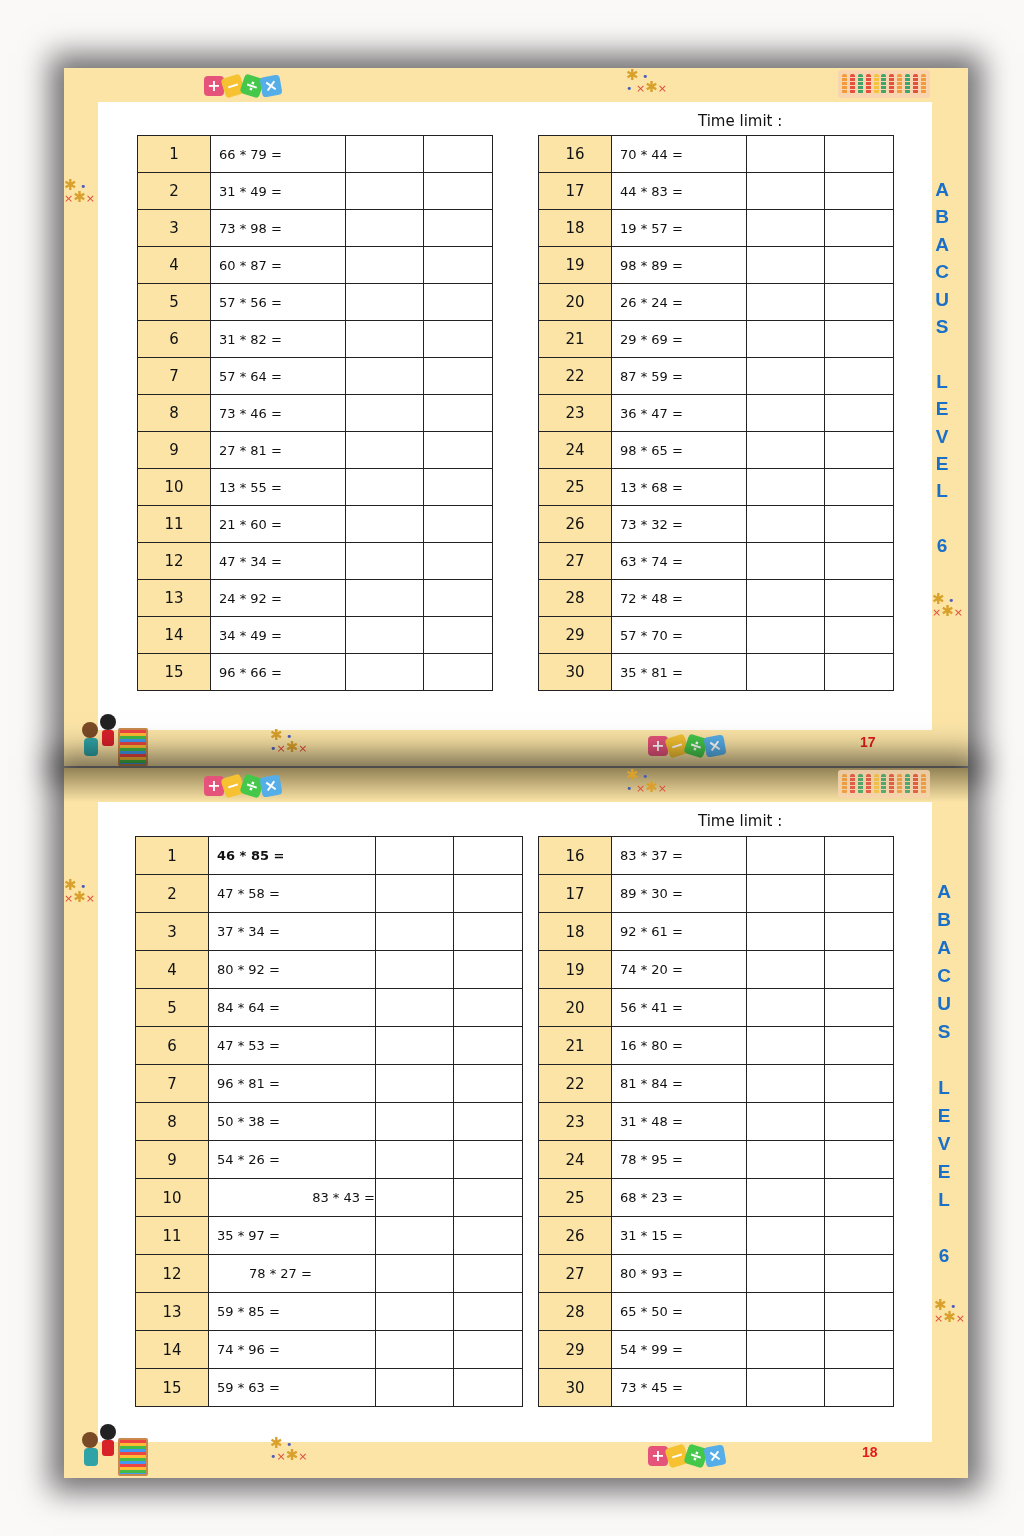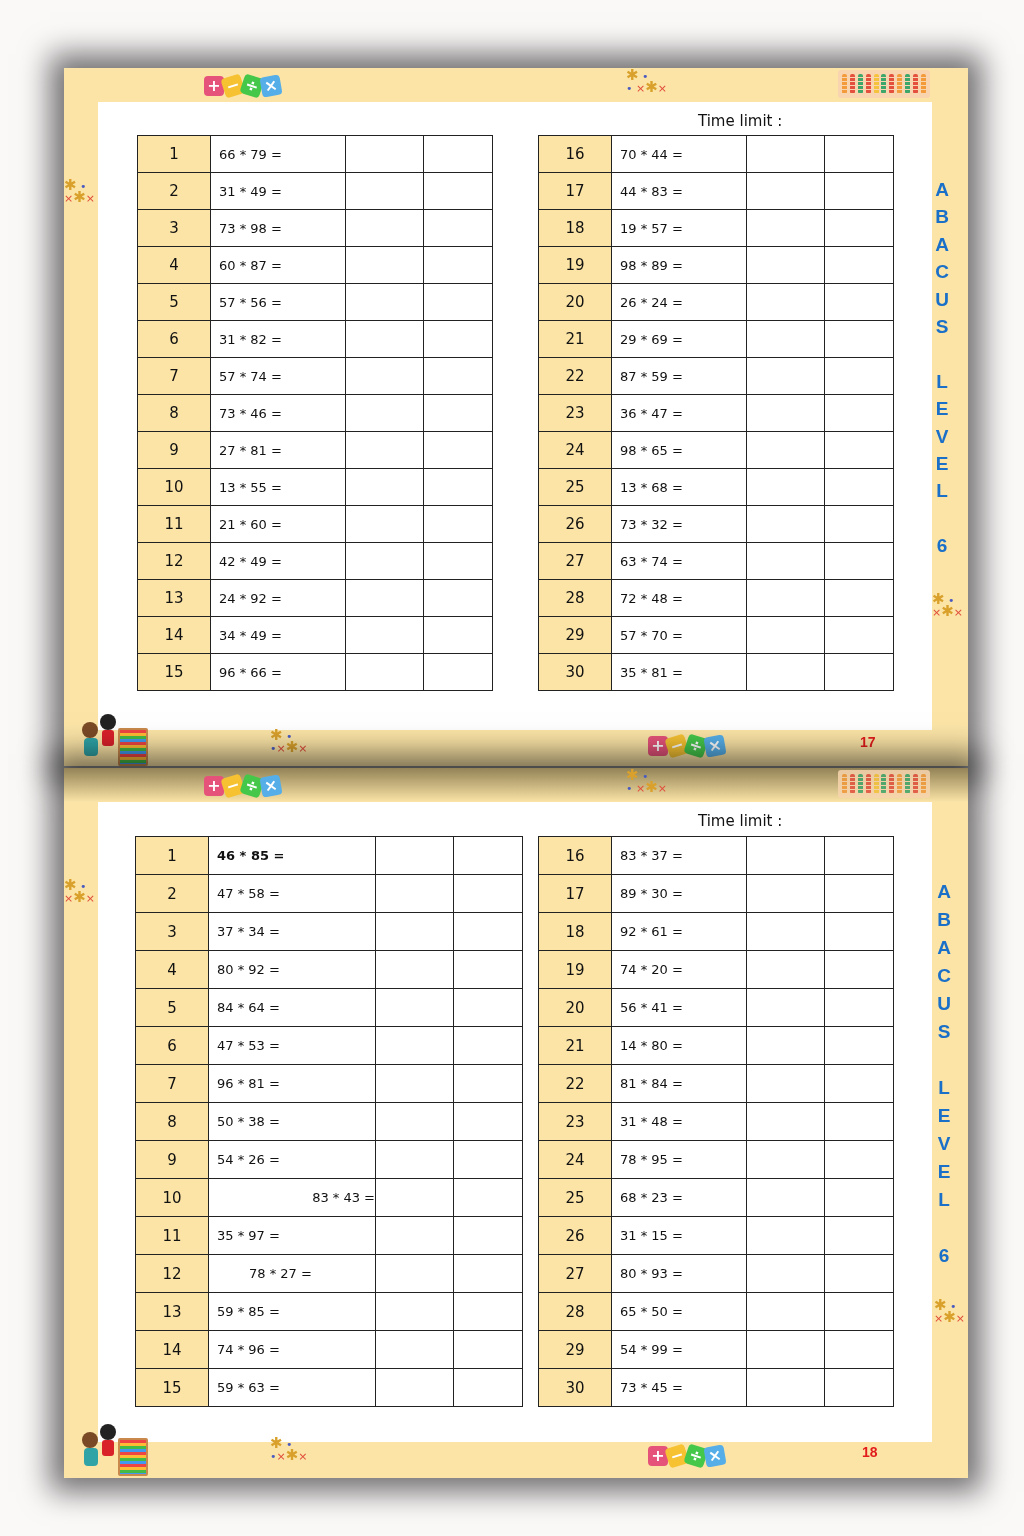--- a/index.html
+++ b/index.html
@@ -97,21 +97,21 @@
           <td class="ans2" style="height: 36px;"></td>
         </tr>
         <tr>
           <td class="num" style="height: 36px;">6</td>
           <td class="prob" style="height: 36px;">31 * 82 =</td>
           <td class="ans1" style="height: 36px;"></td>
           <td class="ans2" style="height: 36px;"></td>
         </tr>
         <tr>
           <td class="num" style="height: 36px;">7</td>
-          <td class="prob" style="height: 36px;">57 * 74 =</td>
+          <td class="prob" style="height: 36px;">57 * 64 =</td>
           <td class="ans1" style="height: 36px;"></td>
           <td class="ans2" style="height: 36px;"></td>
         </tr>
         <tr>
           <td class="num" style="height: 36px;">8</td>
           <td class="prob" style="height: 36px;">73 * 46 =</td>
           <td class="ans1" style="height: 36px;"></td>
           <td class="ans2" style="height: 36px;"></td>
         </tr>
         <tr>
@@ -127,21 +127,21 @@
           <td class="ans2" style="height: 36px;"></td>
         </tr>
         <tr>
           <td class="num" style="height: 36px;">11</td>
           <td class="prob" style="height: 36px;">21 * 60 =</td>
           <td class="ans1" style="height: 36px;"></td>
           <td class="ans2" style="height: 36px;"></td>
         </tr>
         <tr>
           <td class="num" style="height: 36px;">12</td>
-          <td class="prob" style="height: 36px;">42 * 49 =</td>
+          <td class="prob" style="height: 36px;">47 * 34 =</td>
           <td class="ans1" style="height: 36px;"></td>
           <td class="ans2" style="height: 36px;"></td>
         </tr>
         <tr>
           <td class="num" style="height: 36px;">13</td>
           <td class="prob" style="height: 36px;">24 * 92 =</td>
           <td class="ans1" style="height: 36px;"></td>
           <td class="ans2" style="height: 36px;"></td>
         </tr>
         <tr>
@@ -434,21 +434,21 @@
           <td class="ans2" style="height: 37px;"></td>
         </tr>
         <tr>
           <td class="num" style="height: 37px;">20</td>
           <td class="prob" style="height: 37px;">56 * 41 =</td>
           <td class="ans1" style="height: 37px;"></td>
           <td class="ans2" style="height: 37px;"></td>
         </tr>
         <tr>
           <td class="num" style="height: 37px;">21</td>
-          <td class="prob" style="height: 37px;">14 * 80 =</td>
+          <td class="prob" style="height: 37px;">16 * 80 =</td>
           <td class="ans1" style="height: 37px;"></td>
           <td class="ans2" style="height: 37px;"></td>
         </tr>
         <tr>
           <td class="num" style="height: 37px;">22</td>
           <td class="prob" style="height: 37px;">81 * 84 =</td>
           <td class="ans1" style="height: 37px;"></td>
           <td class="ans2" style="height: 37px;"></td>
         </tr>
         <tr>

